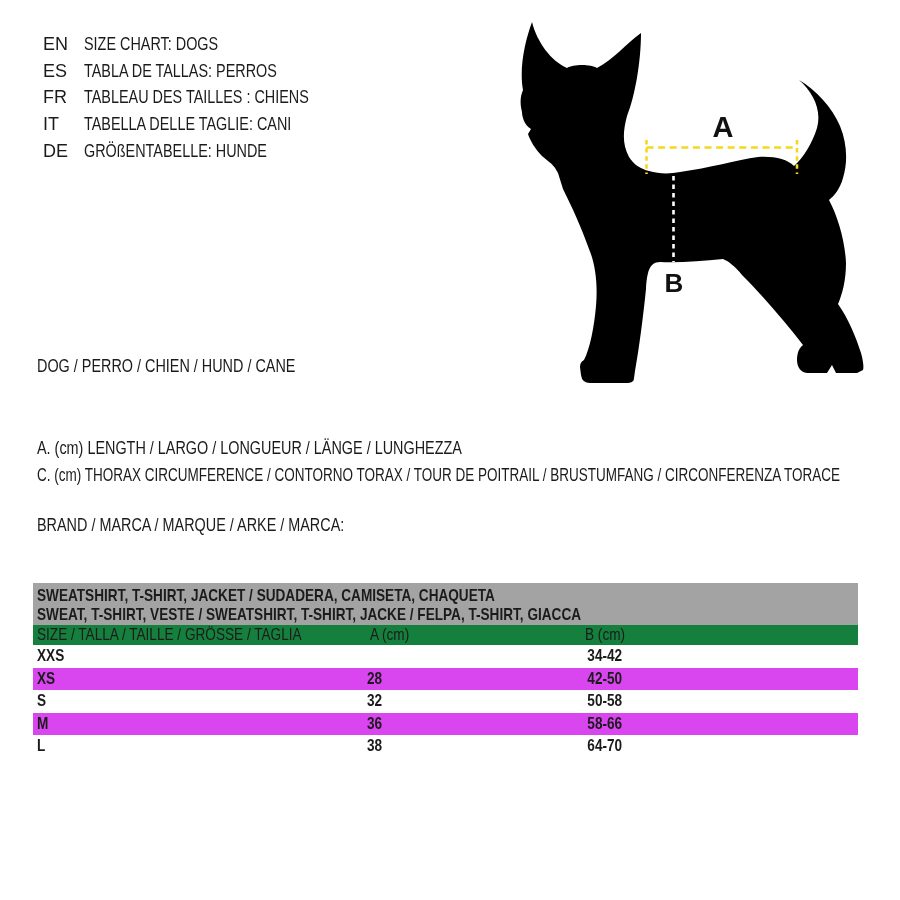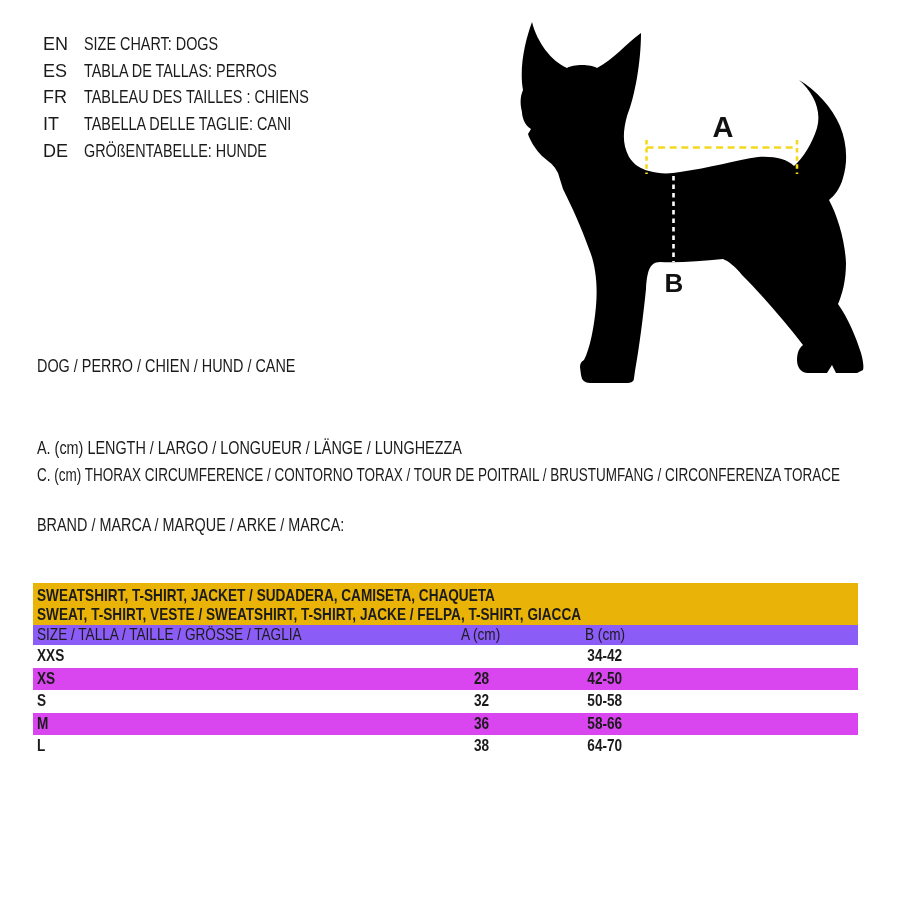--- a/index.html
+++ b/index.html
@@ -22,27 +22,27 @@
 
   
   .line{position:absolute;left:37px;font-size:18px;line-height:20px;white-space:nowrap;}
   .dog-label{top:356px;}
   .legend-a{top:438px;}
   .legend-c{top:465px;}
   .brand{top:515px;}
 
   
   .table{position:absolute;left:33px;top:583px;width:825px;}
-  .thead-yellow{background:#eab308;height:42px;padding:3px 0 0 4px;box-sizing:border-box;}
+  .thead-yellow{background:#a3a3a3;height:42px;padding:3px 0 0 4px;box-sizing:border-box;}
   .thead-yellow div{font-size:17px;font-weight:bold;line-height:19px;white-space:nowrap;}
-  .thead-gray{position:relative;background:#8b5cf6;height:20px;line-height:20px;font-size:17px;}
+  .thead-gray{position:relative;background:#15803d;height:20px;line-height:20px;font-size:17px;}
   .trow{position:relative;height:22.5px;line-height:22.5px;font-size:17px;font-weight:bold;}
   .trow.stripe{background:#d946ef;}
   .col-size{position:absolute;left:4px;top:0;}
-  .col-a{position:absolute;left:368px;top:0;width:160px;text-align:center;}
+  .col-a{position:absolute;left:332px;top:0;width:160px;text-align:left;}
   .col-b{position:absolute;left:492px;top:0;width:160px;text-align:center;}
 </style>
 </head>
 <body>
 
 <div class="canvas">
 
   <section class="langs">
     <div class="lang-row">
       <span class="code">EN</span>

